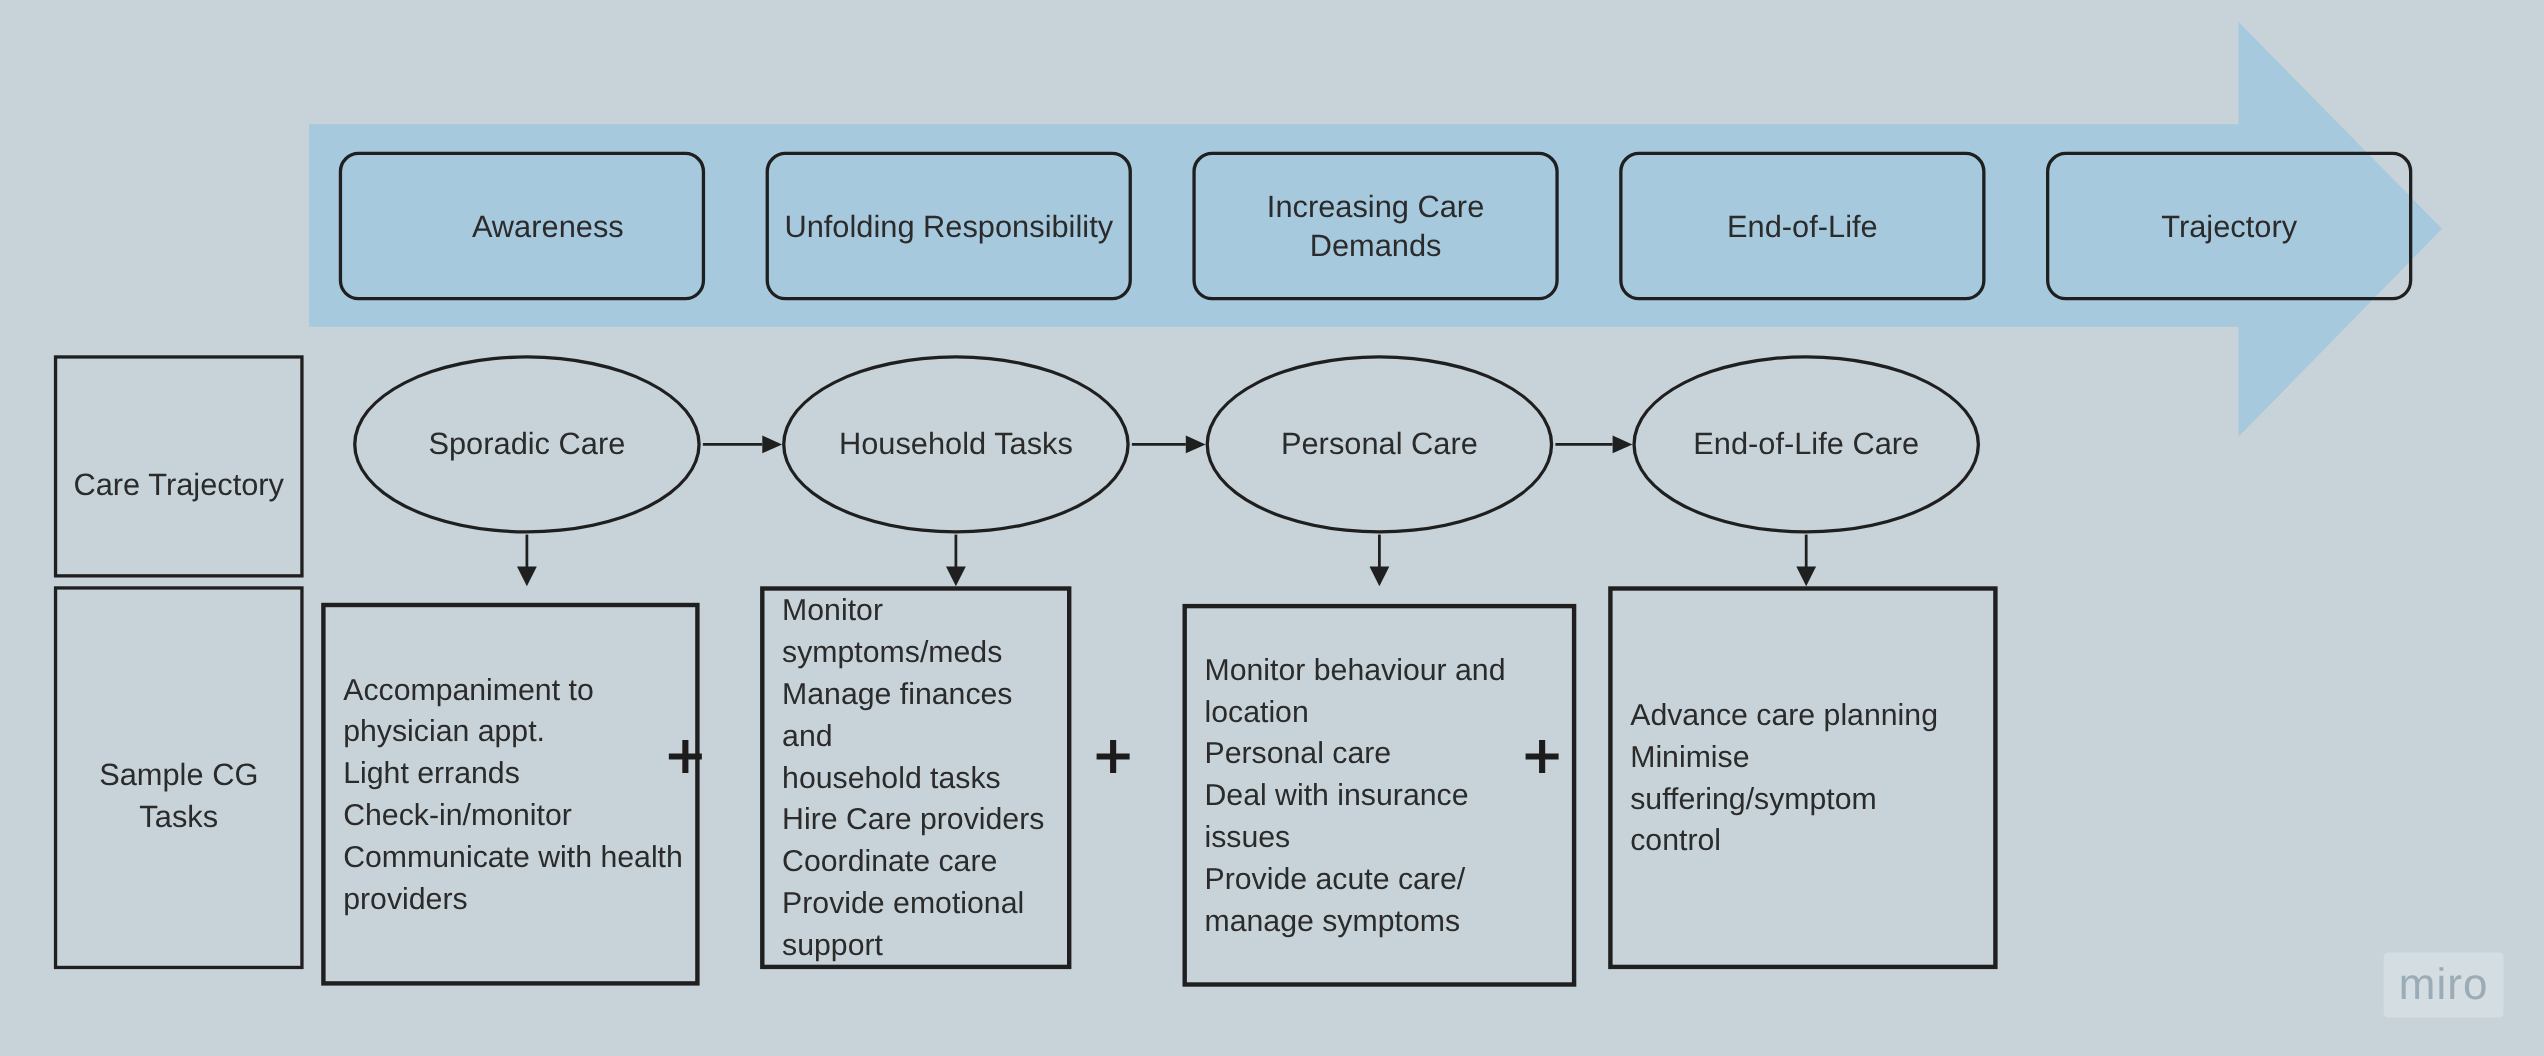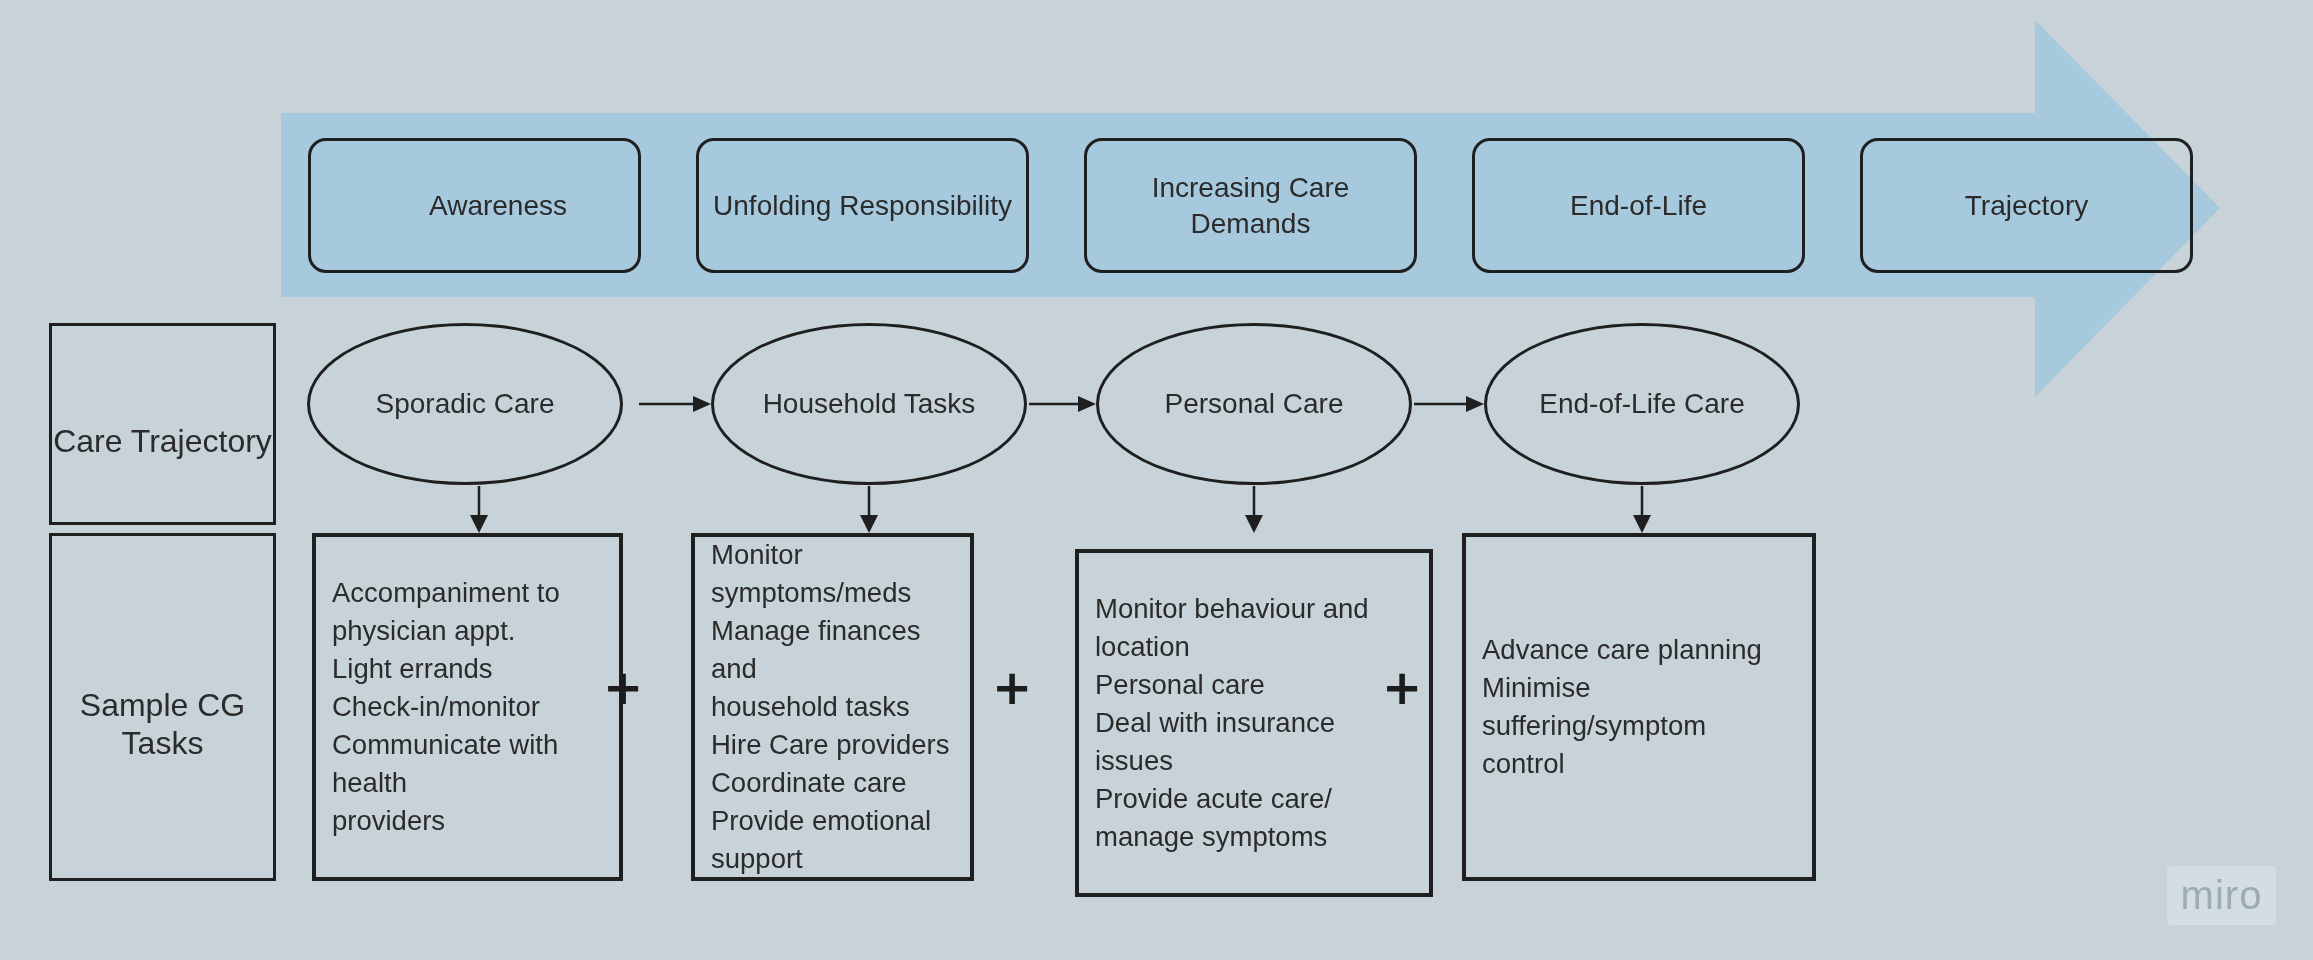--- a/index.html
+++ b/index.html
@@ -30,21 +30,21 @@
     box-sizing:border-box;z-index:2;
   }
   .ellipse .lbl{font-size:28px;color:var(--text);text-align:center;white-space:nowrap;}
 
   .label-box{
     position:absolute;left:49px;width:227px;
     border:3px solid var(--outline);
     display:flex;align-items:center;justify-content:center;
     box-sizing:border-box;z-index:2;
   }
-  .label-box .lbl{font-size:32px;color:var(--text);text-align:center;line-height:38px;margin-top:34px;}
+  .label-box .lbl{font-size:28px;color:var(--text);text-align:center;line-height:38px;margin-top:34px;}
 
   .task-box{
     position:absolute;top:533px;height:348px;
     border:4px solid var(--outline);
     display:flex;flex-direction:column;justify-content:center;
     box-sizing:border-box;z-index:2;
   }
   .task-text{font-size:27.5px;line-height:38px;color:var(--text);padding-left:16px;padding-right:8px;}
 
   .plus{
@@ -116,38 +116,38 @@
     <span class="lbl">Increasing Care<br>Demands</span>
   </div>
   <div class="stage-box" style="left:1860px;">
     <span class="lbl">Trajectory</span>
   </div>
 
   <div class="label-box" style="top:323px;height:202px;">
     <span class="lbl" style="white-space:nowrap;">Care Trajectory</span>
   </div>
 
-  <div class="ellipse" style="left:307px;align-items:center;">
+  <div class="ellipse" style="left:321px;align-items:center;">
     <span class="lbl">Sporadic Care</span>
   </div>
   <div class="ellipse" style="left:711px;">
     <span class="lbl">Household Tasks</span>
   </div>
   <div class="ellipse" style="left:1096px;">
     <span class="lbl">Personal Care</span>
   </div>
   <div class="ellipse" style="left:1484px;">
     <span class="lbl">End-of-Life Care</span>
   </div>
 
   <div class="label-box" style="top:533px;height:348px;">
     <span class="lbl">Sample CG<br>Tasks</span>
   </div>
 
-  <div class="task-box" style="left:312px;width:311px;">
+  <div class="task-box" style="left:292px;width:344px;margin-top:15px;">
     <div class="task-text">Accompaniment to<br>physician appt.<br>Light errands<br>Check-in/monitor<br>Communicate with health<br>providers</div>
   </div>
   <div class="task-box" style="left:691px;width:283px;">
     <div class="task-text">Monitor symptoms/meds<br>Manage finances and<br>household tasks<br>Hire Care providers<br>Coordinate care<br>Provide emotional<br>support</div>
   </div>
   <div class="task-box" style="left:1075px;width:358px;margin-top:16px;">
     <div class="task-text">Monitor behaviour and<br>location<br>Personal care<br>Deal with insurance<br>issues<br>Provide acute care/<br>manage symptoms</div>
   </div>
   <div class="task-box" style="left:1462px;width:354px;">
     <div class="task-text">Advance care planning<br>Minimise<br>suffering/symptom<br>control</div>

